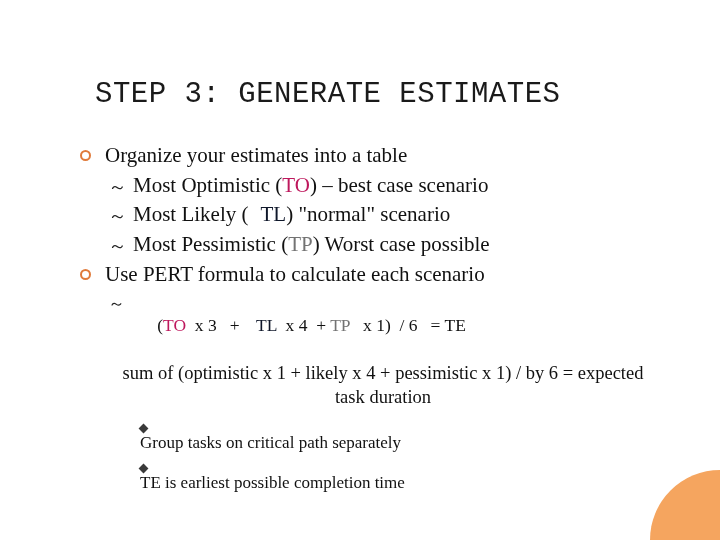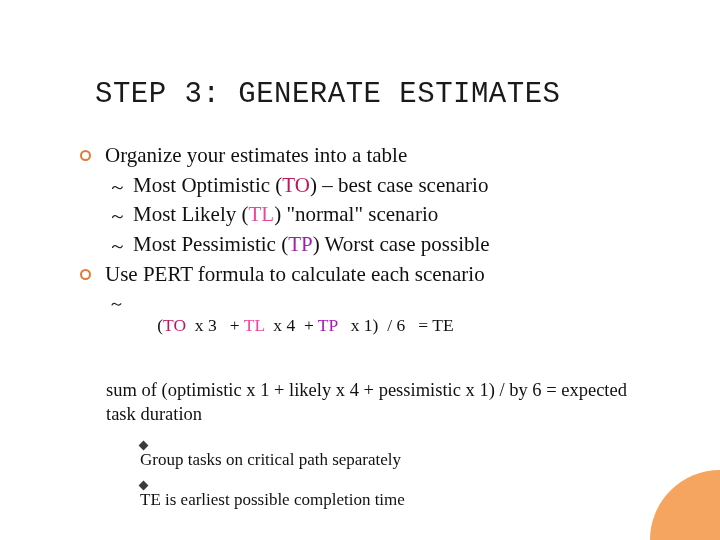--- a/index.html
+++ b/index.html
@@ -43,28 +43,29 @@
   }
   .diamond {
     width: 7px; height: 7px; background: #3a3a3a; transform: rotate(45deg);
     flex: 0 0 auto; margin-top: 8px; margin-right: 10px;
   }
   .sub2 { margin-left: 60px; flex-direction: column; }
   .small { font-size: 17.5px; }
   .smaller { font-size: 17px; }
   .txt { flex: 1; }
   .to { color: #be185d; }
-  .tl { color: #ec4899; }
-  .tp { color: #a21caf; text-align: right; }
+  .tl { color: #0f172a; margin-left: 12px; }
+  .tp { color: #737373; text-align: right; }
   .sumblock {
     margin-left: 26px;
     font-size: 18.5px;
     line-height: 1.28;
-    margin-top: 19px;
+    margin-top: 2px;
     margin-bottom: 8px;
+    text-align: center;
   }
   .quarter-circle {
     position: absolute;
     right: -70px;
     bottom: -70px;
     width: 140px;
     height: 140px;
     background: #f5a55f;
     border-radius: 50%;
   }

